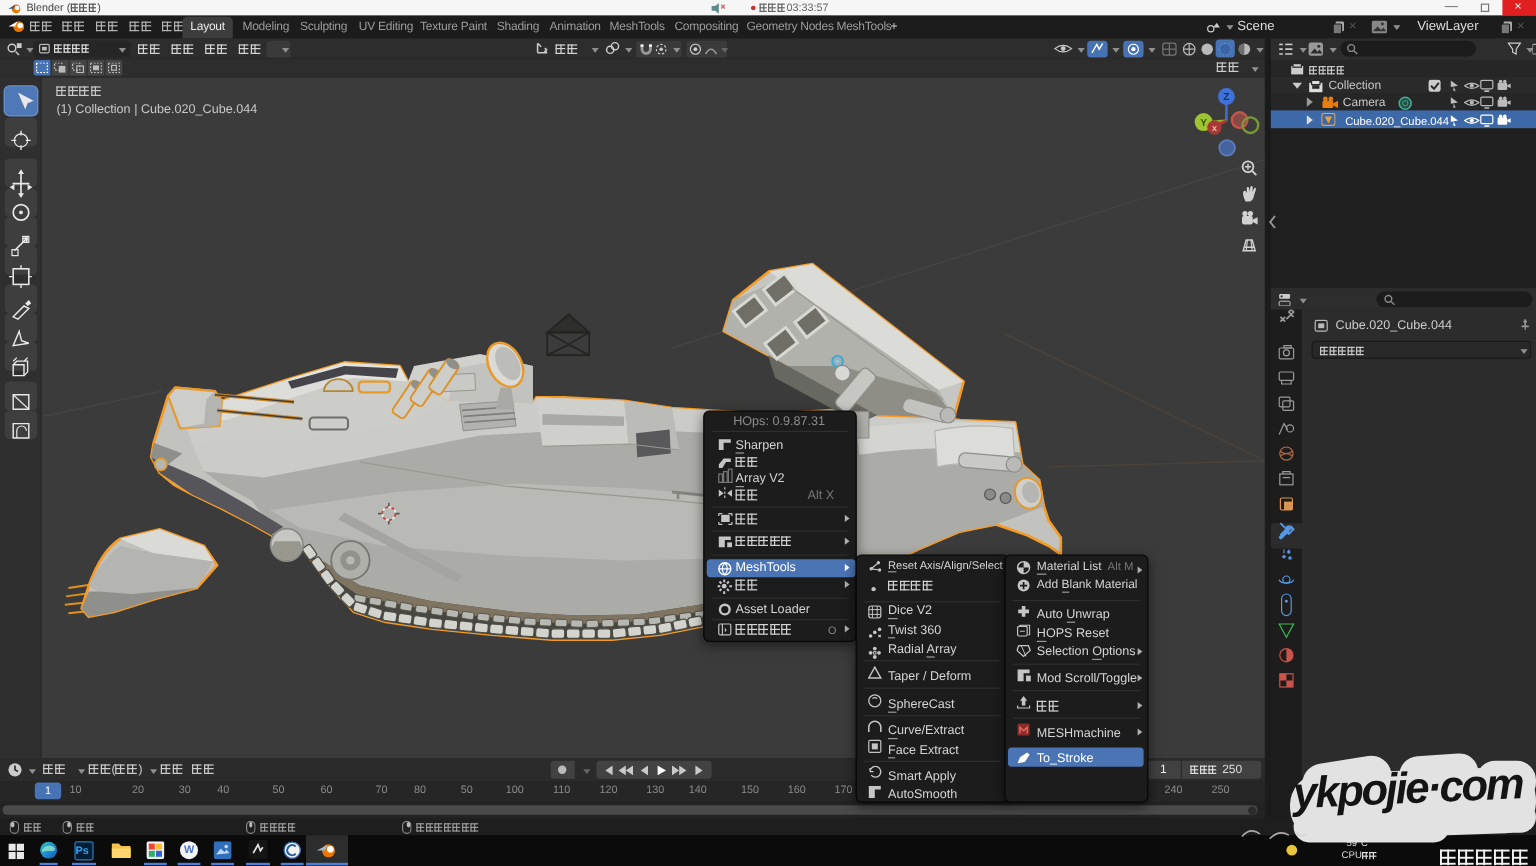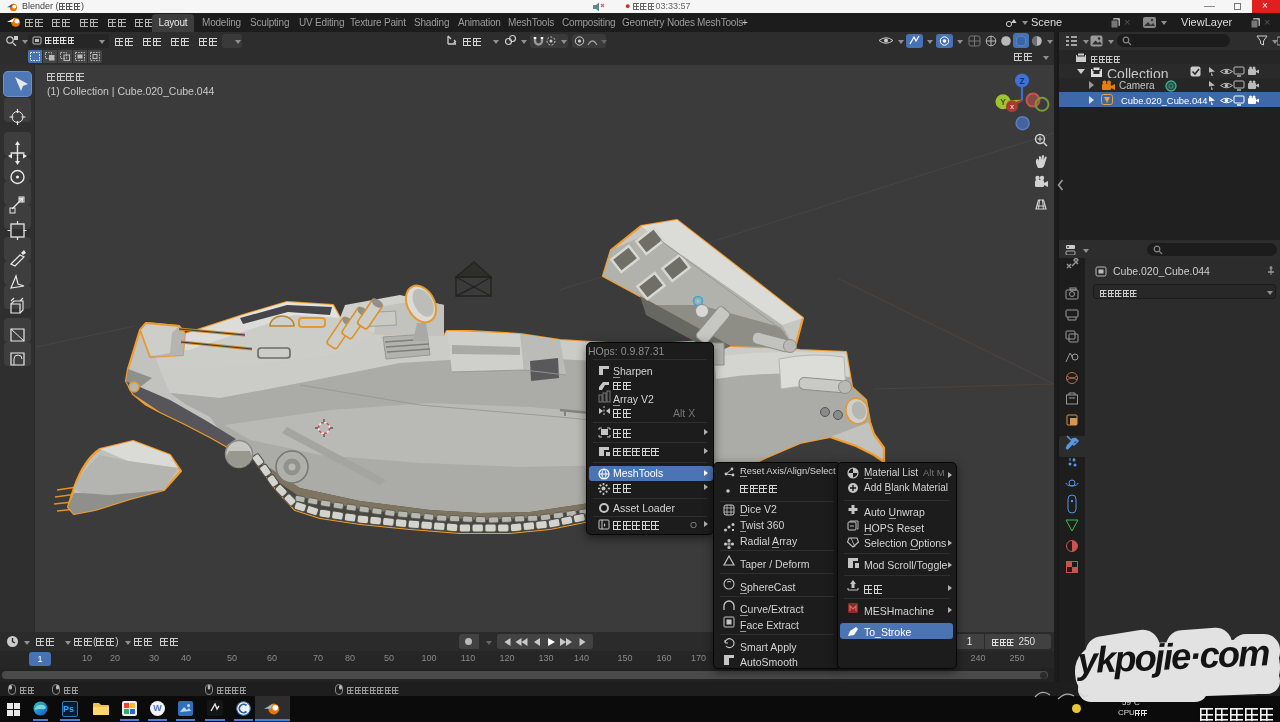--- a/index.html
+++ b/index.html
@@ -603,21 +603,21 @@
         </svg>
     <span class="abs" style="left:32px;top:2.5px;color:#c6c6c6;font-size:10px"><span class="zs"></span><span class="zs"></span><span class="zs"></span><span class="zs"></span></span>
   </div>
   <div class="abs" style="left:0;top:32px;width:225px;height:14px;background:#2a2a2a">
     <div class="abs" style="left:18px;top:4.5px;width:0;height:0;border-left:4px solid transparent;border-right:4px solid transparent;border-top:5px solid #ccc"></div>
     <svg class="abs" style="left:31px;top:1.5px" width="13" height="11">
           <rect x="1" y="3" width="11" height="8" fill="#ddd"></rect>
           <rect x="3" y="1" width="7" height="3.5" fill="#ddd" stroke="#2a2a2a"></rect>
           <rect x="3.5" y="5" width="6" height="3" fill="#2a2a2a"></rect>
         </svg>
-    <span class="abs" style="left:48px;top:2px;color:#c6c6c6;font-size:14px">Collection</span>
+    <span class="abs" style="left:48px;top:2px;color:#c6c6c6;font-size:10px">Collection</span>
     <svg class="abs" style="left:131px;top:2px" width="11" height="11">
           <rect x="0.5" y="0.5" width="10" height="10" rx="2" fill="#ccc"></rect>
           <path d="M2.5 5.5l2.5 2.5 4-5" stroke="#2a2a2a" stroke-width="1.6" fill="none"></path>
         </svg>
     <svg class="abs" style="left:148px;top:2px" width="10" height="11">
           <path d="M2 1l6 4.5-3.5.5L6 10 4 9.5 4.5 6 2 6.5z" fill="#bbb"></path>
         </svg>
     <svg class="abs" style="left:161px;top:3px" width="13" height="9">
           <path d="M.5 4.5 Q6.5 0 12.5 4.5 Q6.5 9 .5 4.5Z" fill="none" stroke="#bbb"></path>
           <circle cx="6.5" cy="4.5" r="1.7" fill="#bbb"></circle>
@@ -827,37 +827,37 @@
               <path d="M58 0l6 4-6 4zm6 0l6 4-6 4z"></path>
               <path d="M77.5 0l6 4-6 4zM84 0v8"></path>
             </g>
       </svg>
     </div>
     <div class="abs" style="left:955px;top:2px;width:29px;height:15px;background:#414141;border-radius:3px 0 0 3px;color:#eee;font-size:10px;text-align:center;line-height:15px">1</div>
     <div class="abs" style="left:985px;top:2px;width:66px;height:15px;background:#414141;border-radius:0 3px 3px 0;color:#ddd;font-size:10px;line-height:15px"><span style="margin-left:7px"><span class="zs"></span><span class="zs"></span><span class="zs"></span></span><span style="margin-left:4px">250</span></div>
   </div>
 
   <div class="abs" style="left:0;top:19px;width:1054px;height:17px;background:#262626;font-size:9px;color:#8a8a8a" id="ruler">
-    <span class="abs" style="left:75px;top:2px;width:24px;text-align:center">10</span>
+    <span class="abs" style="left:51px;top:2px;width:24px;text-align:center">10</span>
     <span class="abs" style="left:103px;top:2px;width:24px;text-align:center">20</span>
     <span class="abs" style="left:142px;top:2px;width:24px;text-align:center">30</span>
     <span class="abs" style="left:181px;top:2px;width:24px;text-align:left">40</span>
     <span class="abs" style="left:220px;top:2px;width:24px;text-align:center">50</span>
     <span class="abs" style="left:260px;top:2px;width:24px;text-align:center">60</span>
     <span class="abs" style="left:299px;top:2px;width:24px;text-align:right">70</span>
     <span class="abs" style="left:338px;top:2px;width:24px;text-align:center">80</span>
     <span class="abs" style="left:377px;top:2px;width:24px;text-align:center">50</span>
     <span class="abs" style="left:417px;top:2px;width:24px;text-align:center">100</span>
     <span class="abs" style="left:456px;top:2px;width:24px;text-align:center">110</span>
     <span class="abs" style="left:495px;top:2px;width:24px;text-align:center">120</span>
     <span class="abs" style="left:534px;top:2px;width:24px;text-align:center">130</span>
     <span class="abs" style="left:574px;top:2px;width:24px;text-align:left">140</span>
     <span class="abs" style="left:613px;top:2px;width:24px;text-align:center">150</span>
     <span class="abs" style="left:652px;top:2px;width:24px;text-align:center">160</span>
-    <span class="abs" style="left:691px;top:2px;width:24px;">170</span>
+    <span class="abs" style="left:691px;top:2px;width:24px;text-align:center">170</span>
     <span class="abs" style="left:731px;top:2px;width:24px;text-align:center">180</span>
     <span class="abs" style="left:770px;top:2px;width:24px;text-align:center">190</span>
     <span class="abs" style="left:809px;top:2px;width:24px;text-align:center">200</span>
     <span class="abs" style="left:848px;top:2px;width:24px;text-align:center">210</span>
     <span class="abs" style="left:888px;top:2px;width:24px;text-align:center">220</span>
     <span class="abs" style="left:927px;top:2px;width:24px;text-align:center">230</span>
     <span class="abs" style="left:966px;top:2px;width:24px;text-align:center">240</span>
     <span class="abs" style="left:1005px;top:2px;width:24px;text-align:center">250</span>
     <div class="abs" style="left:29px;top:1px;width:22px;height:14px;background:#4772b3;border-radius:3px;color:#fff;text-align:center;line-height:14px">1</div>
   </div>
@@ -947,21 +947,21 @@
   <div class="abs" style="left:205px;top:23px;width:20px;height:2px;background:#4a7edb"></div>
   <div class="abs" style="left:234px;top:23px;width:19px;height:2px;background:#4a7edb"></div>
   <div class="abs" style="left:255px;top:23px;width:35px;height:2px;background:#4a7edb"></div>
   <span class="abs" style="left:1122px;top:2px;color:#ddd;font-size:8px">59°C</span>
   <span class="abs" style="left:1118px;top:12px;color:#ddd;font-size:8px">CPU<span class="zs" style="width:5.5px;height:6px;color:#ddd"></span><span class="zs" style="width:5.5px;height:6px;color:#ddd"></span></span>
 </div>
 
 <div id="menus">
 
 <div class="menu" style="left:586px;top:342px;width:128px;height:193px">
-  <span class="abs" style="left:1px;top:2px;color:#8d8d8d">HOps: 0.9.87.31</span>
+  <span class="abs" style="left:24px;top:2px;color:#8d8d8d">HOps: 0.9.87.31</span>
   <div class="sep" style="top:16px"></div>
   <svg class="abs" style="left:11px;top:22px" width="13" height="52">
     <g fill="#c5c5c5" stroke="#c5c5c5">
       <path d="M1 1h10v3H5v6H1z" stroke="none"></path>
       <path d="M1 22l4-5h6v3H7l-3 5H1z" stroke="none"></path>
       <g opacity=".55">
               <rect x="1" y="30" width="3" height="7" fill="none"></rect>
               <rect x="5" y="28" width="3" height="9" fill="none"></rect>
               <rect x="9" y="26" width="3" height="11" fill="none"></rect>
             </g>

